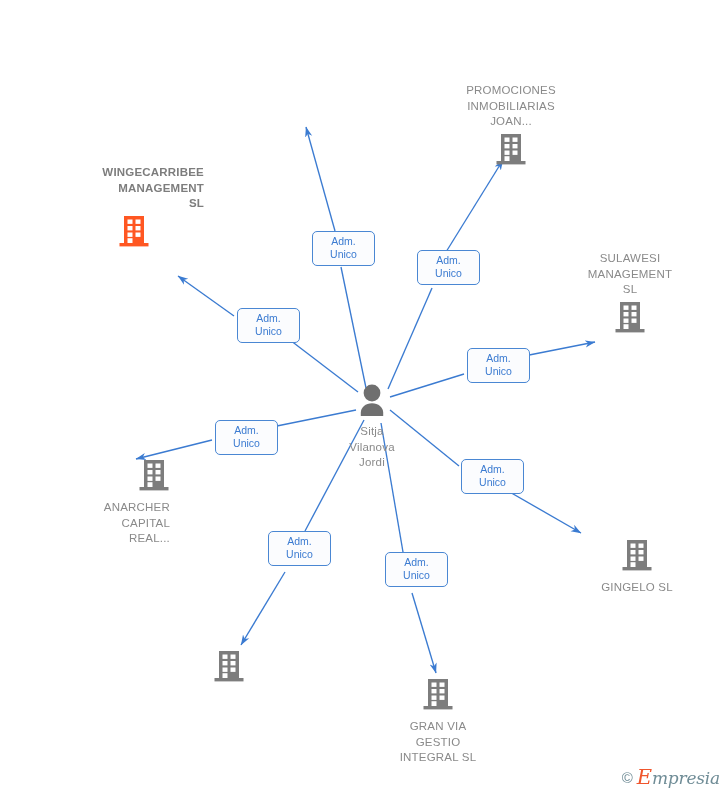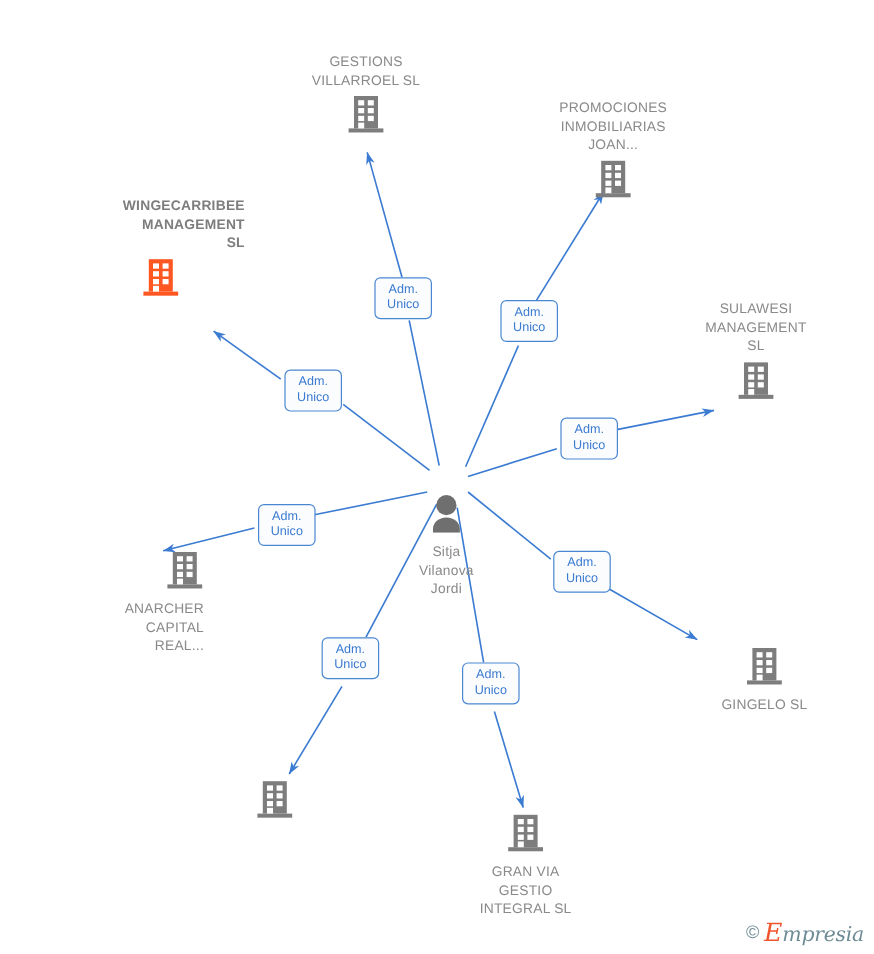--- a/index.html
+++ b/index.html
@@ -59,21 +59,21 @@
     position: absolute;
     box-sizing: border-box;
     border: 1.3px solid #4a87d3;
     border-radius: 5px;
     background: #fbfcfe;
     color: #3b7bd1;
     font-size: 10.5px;
     line-height: 13px;
     text-align: center;
     padding: 3px 4px 4px 4px;
-    width: 48px;
+    width: 63px;
     z-index: 4;
   }
   .rel-chip .l1 { display: block; }
   .rel-chip .l2 { display: block; }
 
   
   #watermark {
     position: absolute;
     right: 8px;
     bottom: 6px;
@@ -131,53 +131,32 @@
       <line x1="508" y1="491" x2="581" y2="533" marker-end="url(#arrowhead)"></line>
 
       <line x1="364" y1="420" x2="305" y2="531"></line>
       <line x1="285" y1="572" x2="241" y2="645" marker-end="url(#arrowhead)"></line>
 
       <line x1="381" y1="423" x2="403" y2="552"></line>
       <line x1="412" y1="593" x2="436" y2="673" marker-end="url(#arrowhead)"></line>
     </g>
   </svg>
 
-  <div class="node below" style="left:372px; top:412px;">
+  <div class="node below" style="left:372px; top:384px;">
     <span class="node-icon">
       <svg width="34" height="32" viewBox="0 0 34 32">
         <circle cx="17" cy="9" r="8.4" fill="#6f6f6f"></circle>
         <path d="M17 19.2c-6.4 0-11.2 4.2-11.2 9.4v3.4h22.4v-3.4c0-5.2-4.8-9.4-11.2-9.4z" fill="#6f6f6f"></path>
       </svg>
     </span>
     <div class="node-label">Sitja
 Vilanova
 Jordi</div>
   </div>
 
-  <div class="node above" style="left:305px; top:45px;">
-    <div class="node-label">GESTIONS
-VILLARROEL SL</div>
-    <span class="node-icon">
-      <svg width="32" height="34" viewBox="0 0 32 34">
-        <g fill="#7d7d7d">
-          <rect x="6" y="2" width="20" height="27"></rect>
-          <rect x="1.5" y="29" width="29" height="3.4"></rect>
-        </g>
-        <g fill="#ffffff">
-          <rect x="9.5" y="5.5" width="5" height="4.4"></rect>
-            <rect x="17.5" y="5.5" width="5" height="4.4"></rect>
-          <rect x="9.5" y="12" width="5" height="4.4"></rect>
-            <rect x="17.5" y="12" width="5" height="4.4"></rect>
-          <rect x="9.5" y="18.5" width="5" height="4.4"></rect>
-            <rect x="17.5" y="18.5" width="5" height="4.4"></rect>
-          <rect x="9.5" y="24.2" width="5" height="4.8"></rect>
-        </g>
-      </svg>
-    </span>
-  </div>
 
   <div class="node above" style="left:511px; top:63px;margin-top:20px;">
     <div class="node-label">PROMOCIONES
 INMOBILIARIAS
 JOAN...</div>
     <span class="node-icon">
       <svg width="32" height="34" viewBox="0 0 32 34">
         <g fill="#7d7d7d">
           <rect x="6" y="2" width="20" height="27"></rect>
           <rect x="1.5" y="29" width="29" height="3.4"></rect>

